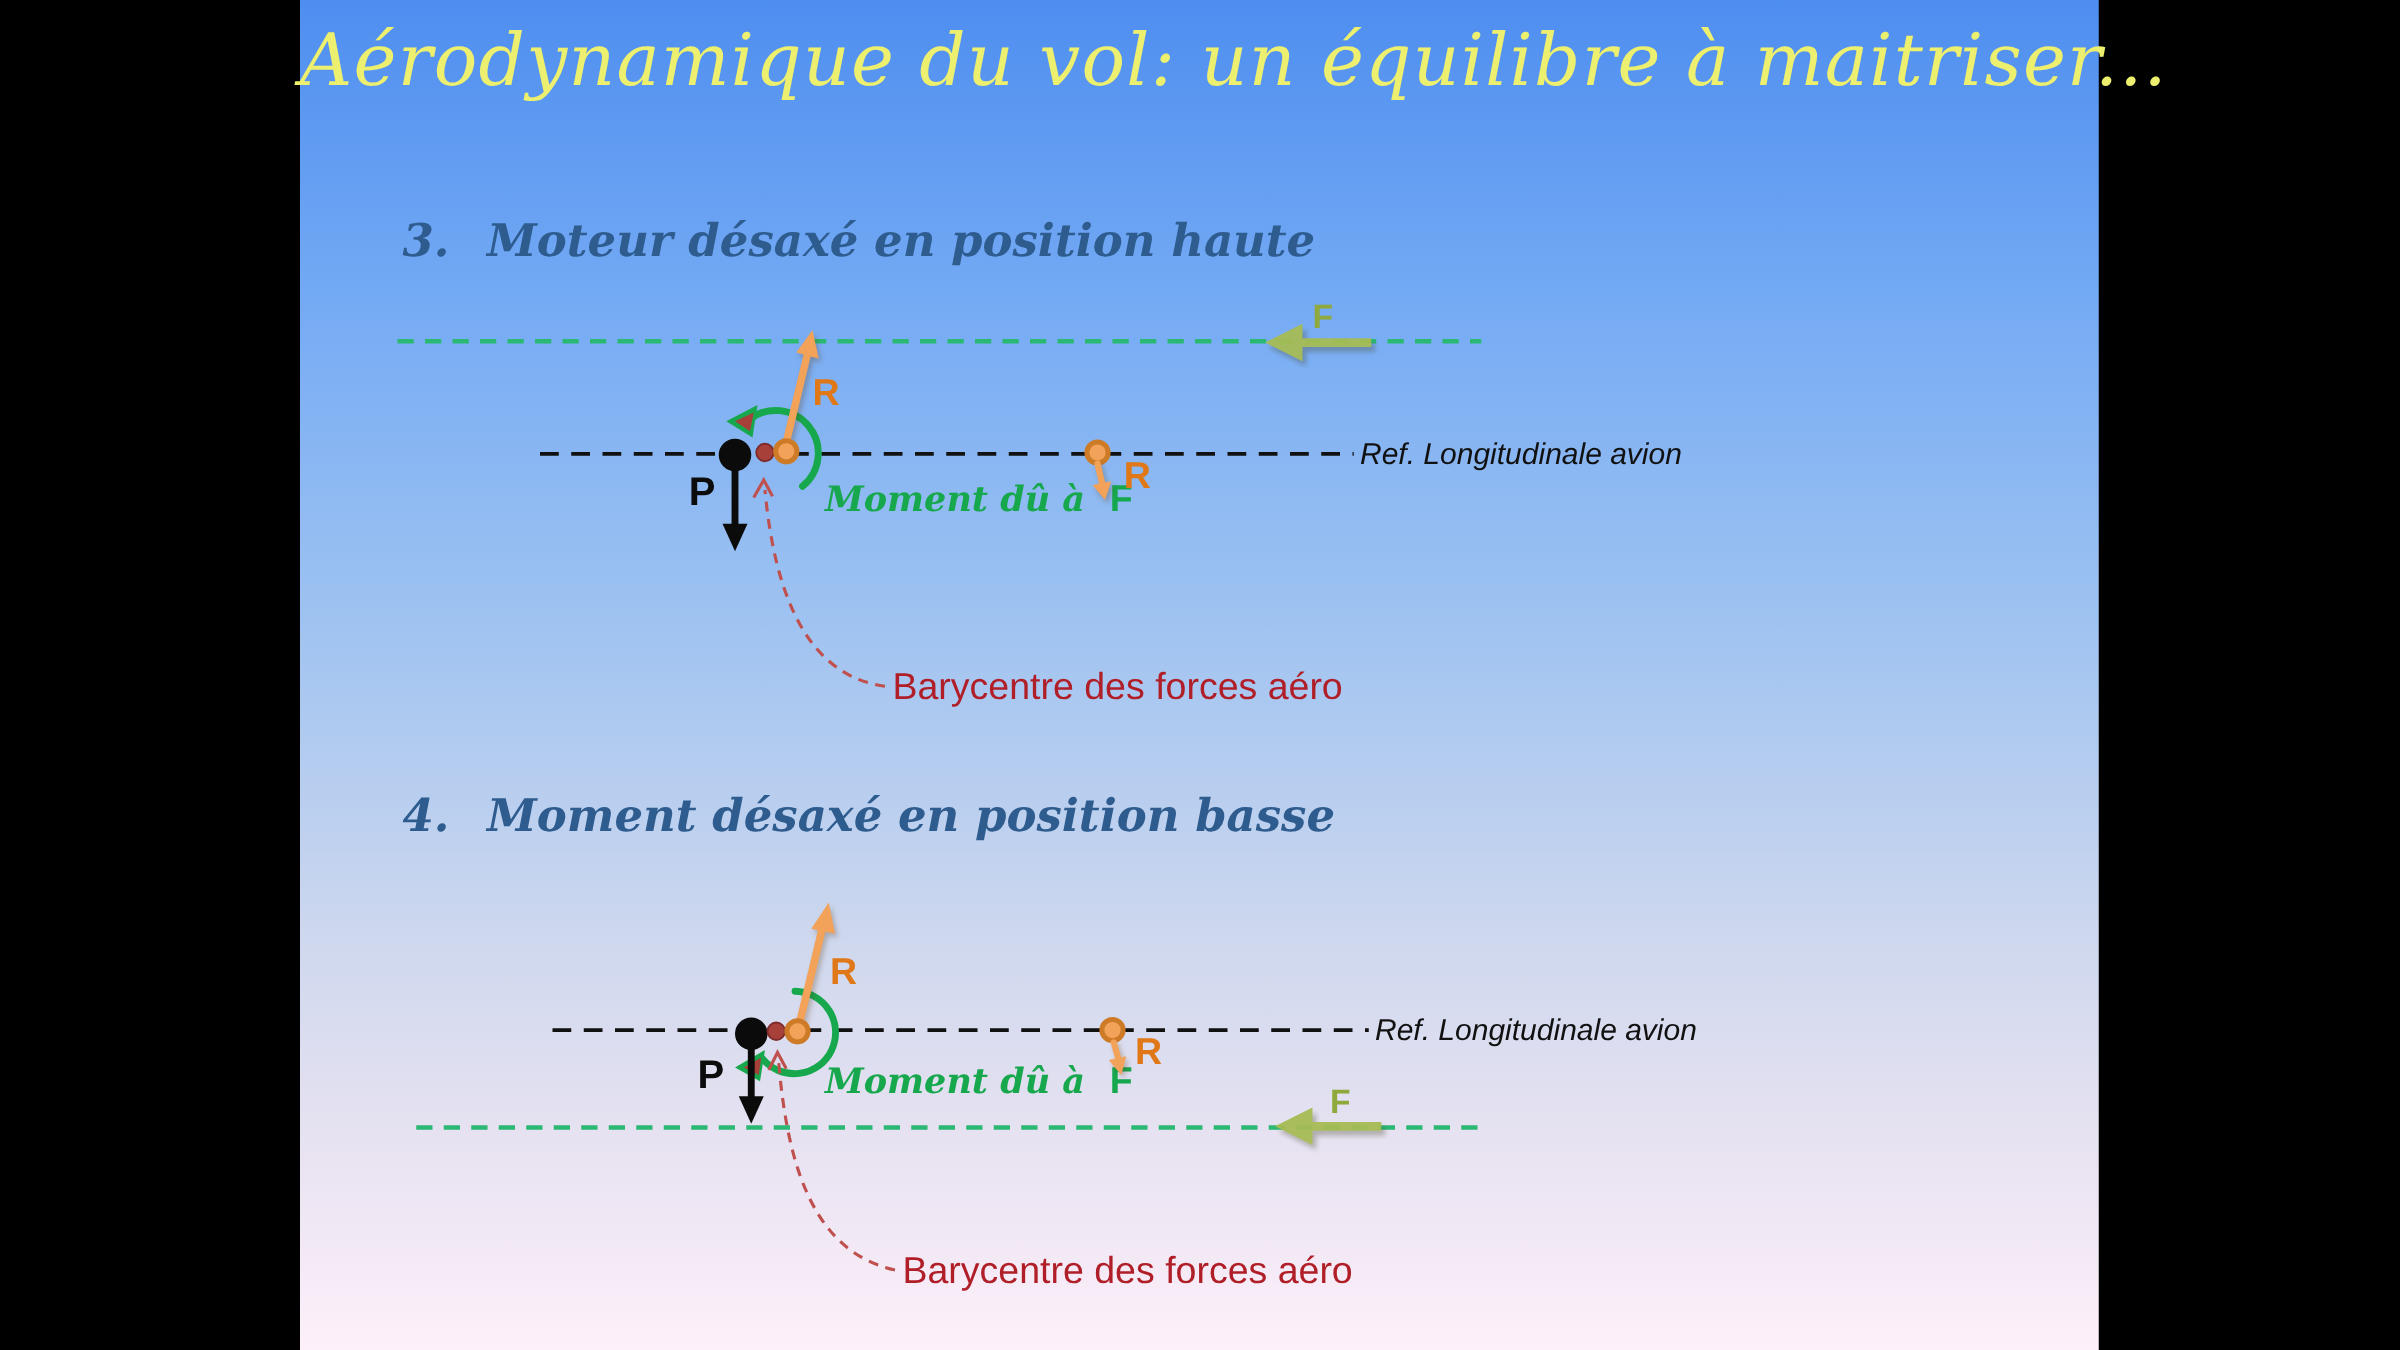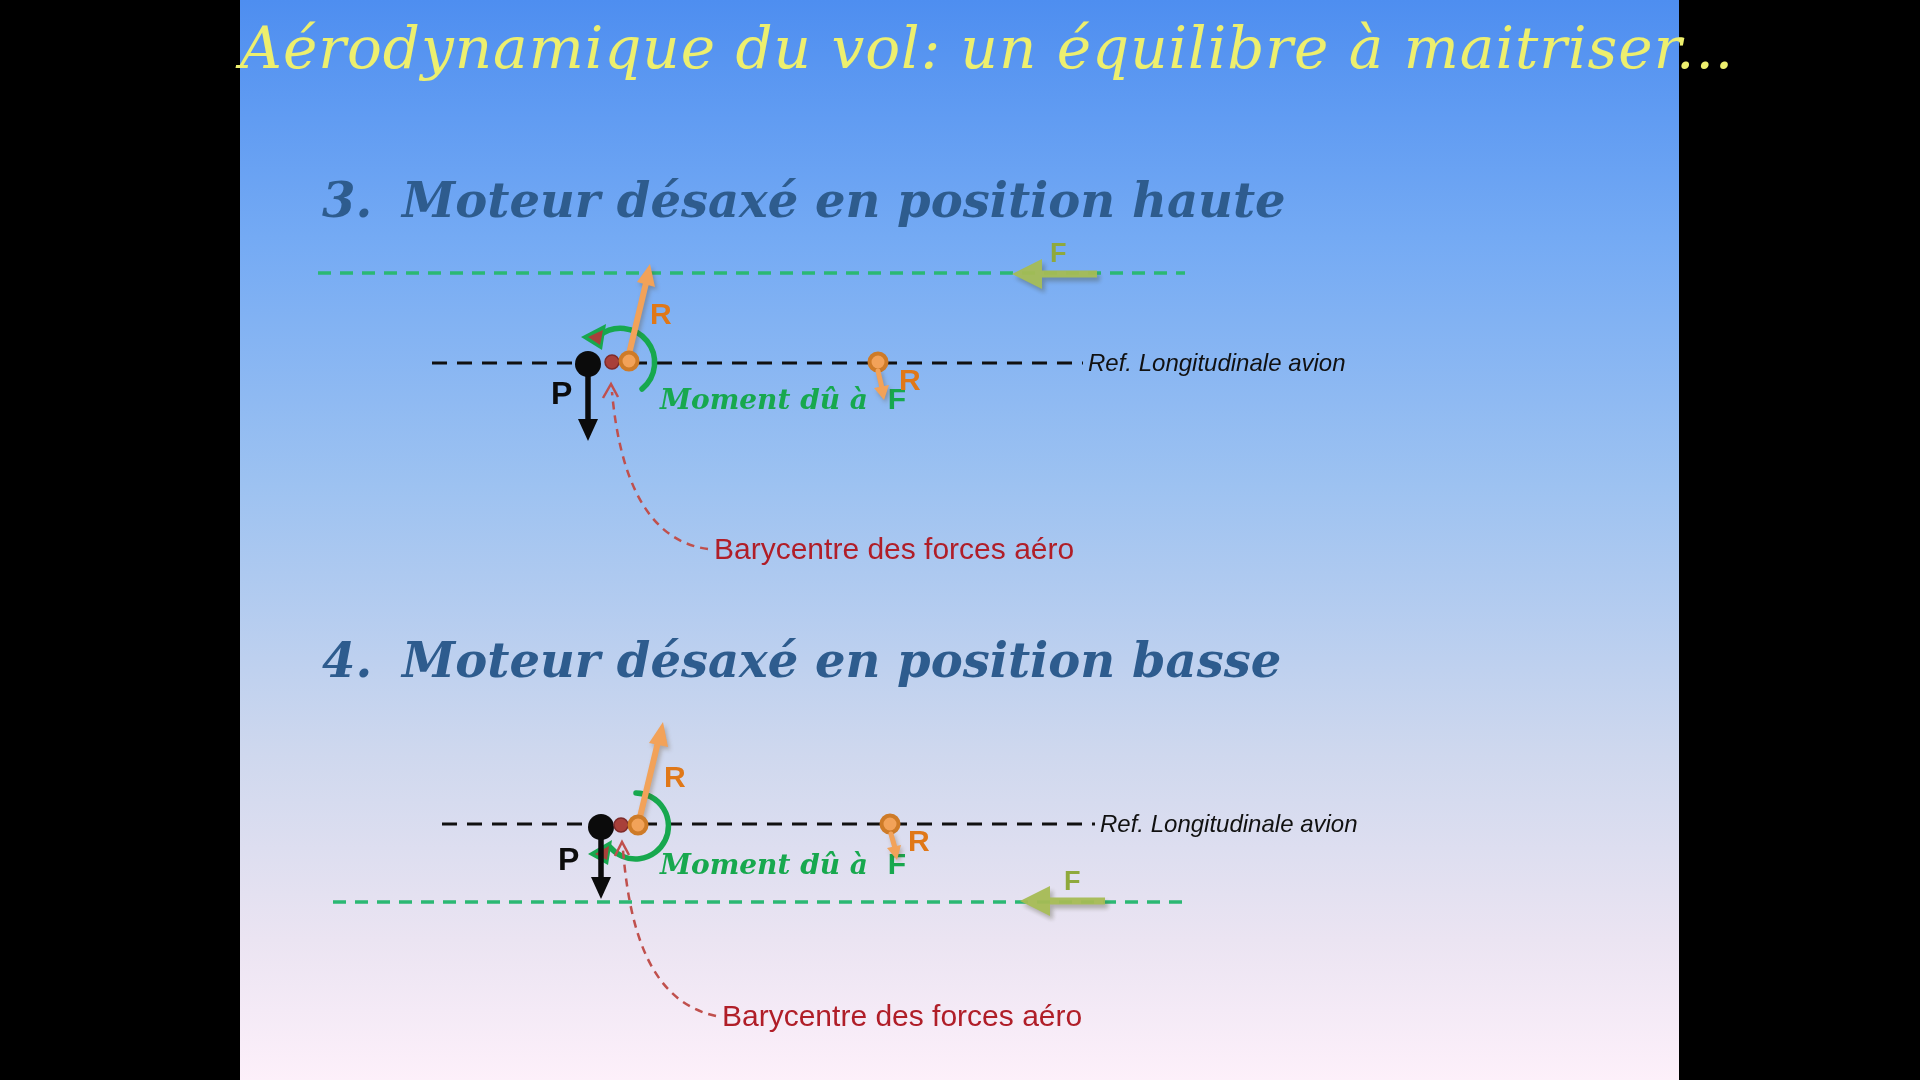--- a/index.html
+++ b/index.html
@@ -15,21 +15,21 @@
       var(--bg_bottom) 100%);
   }
   .title{
     position:absolute;top:14px;left:0;width:100%;text-align:center;
     font-family:"DejaVu Serif",serif;font-style:italic;font-weight:400;
     font-size:58px;color:var(--title_yellow);letter-spacing:1px;white-space:nowrap;
   }
   .heading{
     position:absolute;left:82px;
     font-family:"DejaVu Serif",serif;font-style:italic;font-weight:700;
-    font-size:48px;color:var(--heading_blue);white-space:nowrap;
+    font-size:36px;color:var(--heading_blue);white-space:nowrap;
   }
   .heading .num{margin-right:30px;}
   .heading-3{top:172px;}
   .heading-4{top:632px;}
   svg.overlay{position:absolute;left:0;top:0;width:1920px;height:1080px;}
 
   .green-dash{stroke:var(--green_line);stroke-width:3.5;stroke-dasharray:13 9;fill:none;}
   .black-dash{stroke:var(--ink);stroke-width:3;stroke-dasharray:15 10;fill:none;}
   .olive-shaft{stroke:var(--olive);stroke-width:7;fill:none;}
   .olive-head{fill:var(--olive);stroke:none;}
@@ -60,21 +60,21 @@
 </head>
 <body>
 
 <div class="stage">
   <div class="slide">
     <div class="title">Aérodynamique du vol: un équilibre à maitriser...</div>
     <div class="heading heading-3">
       <span class="num">3.</span><span>Moteur désaxé en position haute</span>
     </div>
     <div class="heading heading-4">
-      <span class="num">4.</span><span>Moteur désaxé en position basse</span>
+      <span class="num">4.</span><span>Moment désaxé en position basse</span>
     </div>
   </div>
 
   <svg class="overlay" viewBox="0 0 1920 1080">
 
     <g>
       <line class="green-dash" x1="318" y1="273" x2="1185" y2="273"></line>
 
       <g class="olive-arrow">
         <line class="olive-shaft" x1="1097" y1="274" x2="1038" y2="274"></line>

